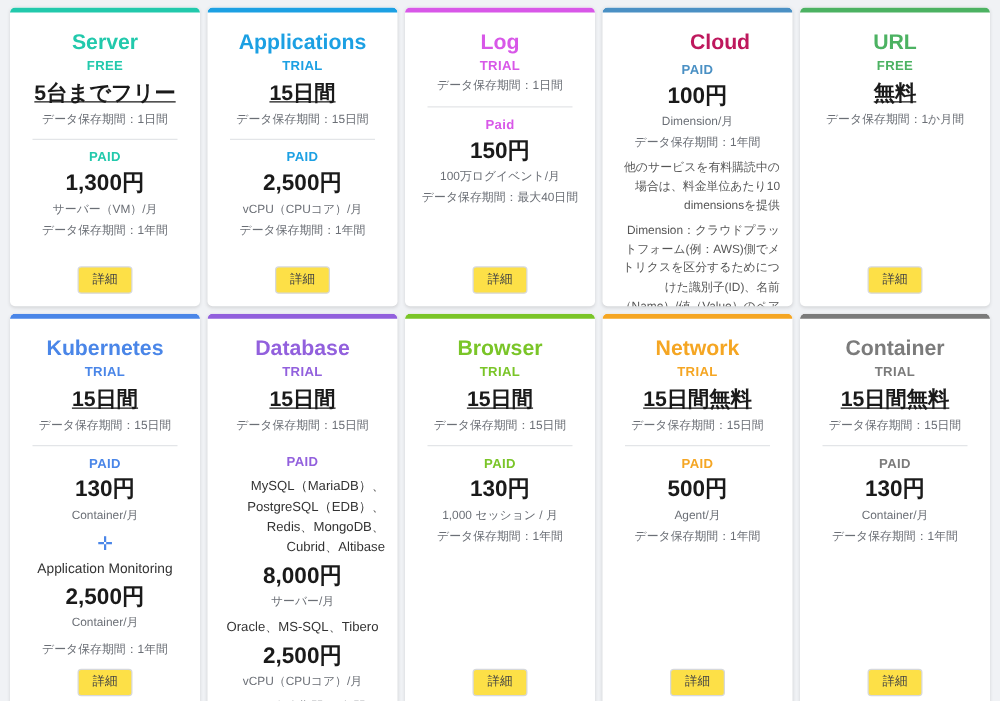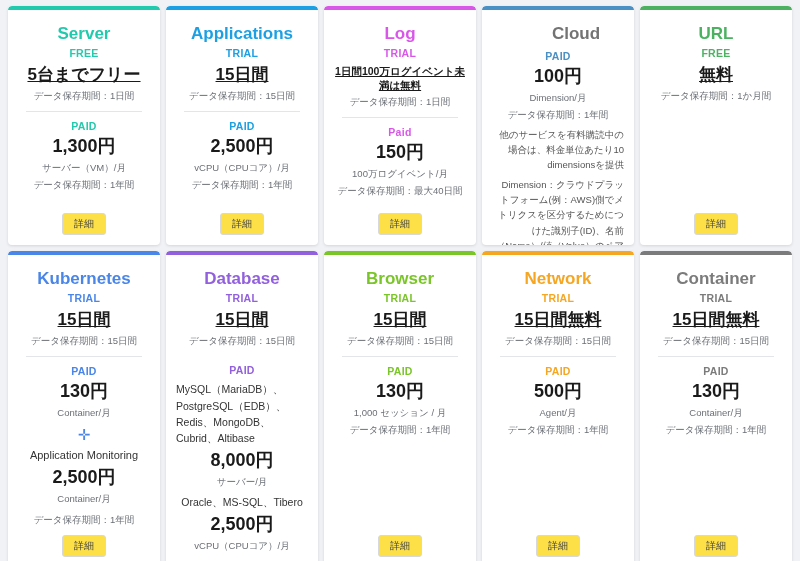--- a/index.html
+++ b/index.html
@@ -103,21 +103,21 @@
     font-size: 11px;
     color: #333;
     margin-top: 2px;
     text-align: center;
     line-height: 1.4;
   }
   .engine-list {
     font-size: 10.5px;
     color: #333;
     margin-top: 5px;
-    text-align: left;
+    text-align: right;
     line-height: 1.55;
     padding: 0 2px;
   }
   .desc {
     font-size: 9.5px;
     color: #555;
     margin-top: 5px;
     text-align: right;
     line-height: 1.6;
     padding: 0 2px;
@@ -167,33 +167,32 @@
       <div class="price">2,500円</div>
       <div class="note">vCPU（CPUコア）/月</div>
       <div class="note">データ保存期間：1年間</div>
       <div class="spacer"></div>
       <button class="detail-button">詳細</button>
     </div>
     <div class="card">
       <div class="accent-bar" style="background:#d857e8;"></div>
       <div class="card-title" style="color:#d857e8;">Log</div>
       <div class="tier-label" style="color:#d857e8;">TRIAL</div>
-      <div class="headline small">1日間100万ログイベント未満は無料</div>
       <div class="note">データ保存期間：1日間</div>
       <div class="divider"></div>
       <div class="tier-label" style="color:#d857e8; margin-top:6px;">Paid</div>
       <div class="price">150円</div>
       <div class="note">100万ログイベント/月</div>
       <div class="note">データ保存期間：最大40日間</div>
       <div class="spacer"></div>
       <button class="detail-button">詳細</button>
     </div>
     <div class="card">
       <div class="accent-bar" style="background:#4a90c4;"></div>
-      <div class="card-title" style="color:#737373;margin-left:36px;">Cloud</div>
+      <div class="card-title" style="color:#be185d;margin-left:36px;">Cloud</div>
       <div class="tier-label" style="color:#4a90c4; margin-top:6px;">PAID</div>
       <div class="price">100円</div>
       <div class="note">Dimension/月</div>
       <div class="note">データ保存期間：1年間</div>
       <div class="desc">他のサービスを有料購読中の場合は、料金単位あたり10 dimensionsを提供</div>
       <div class="desc">Dimension：クラウドプラットフォーム(例：AWS)側でメトリクスを区分するためにつけた識別子(ID)、名前（Name）/値（Value）のペアで構成</div>
       <div class="spacer"></div>
     </div>
     <div class="card">
       <div class="accent-bar" style="background:#4cb262;"></div>

